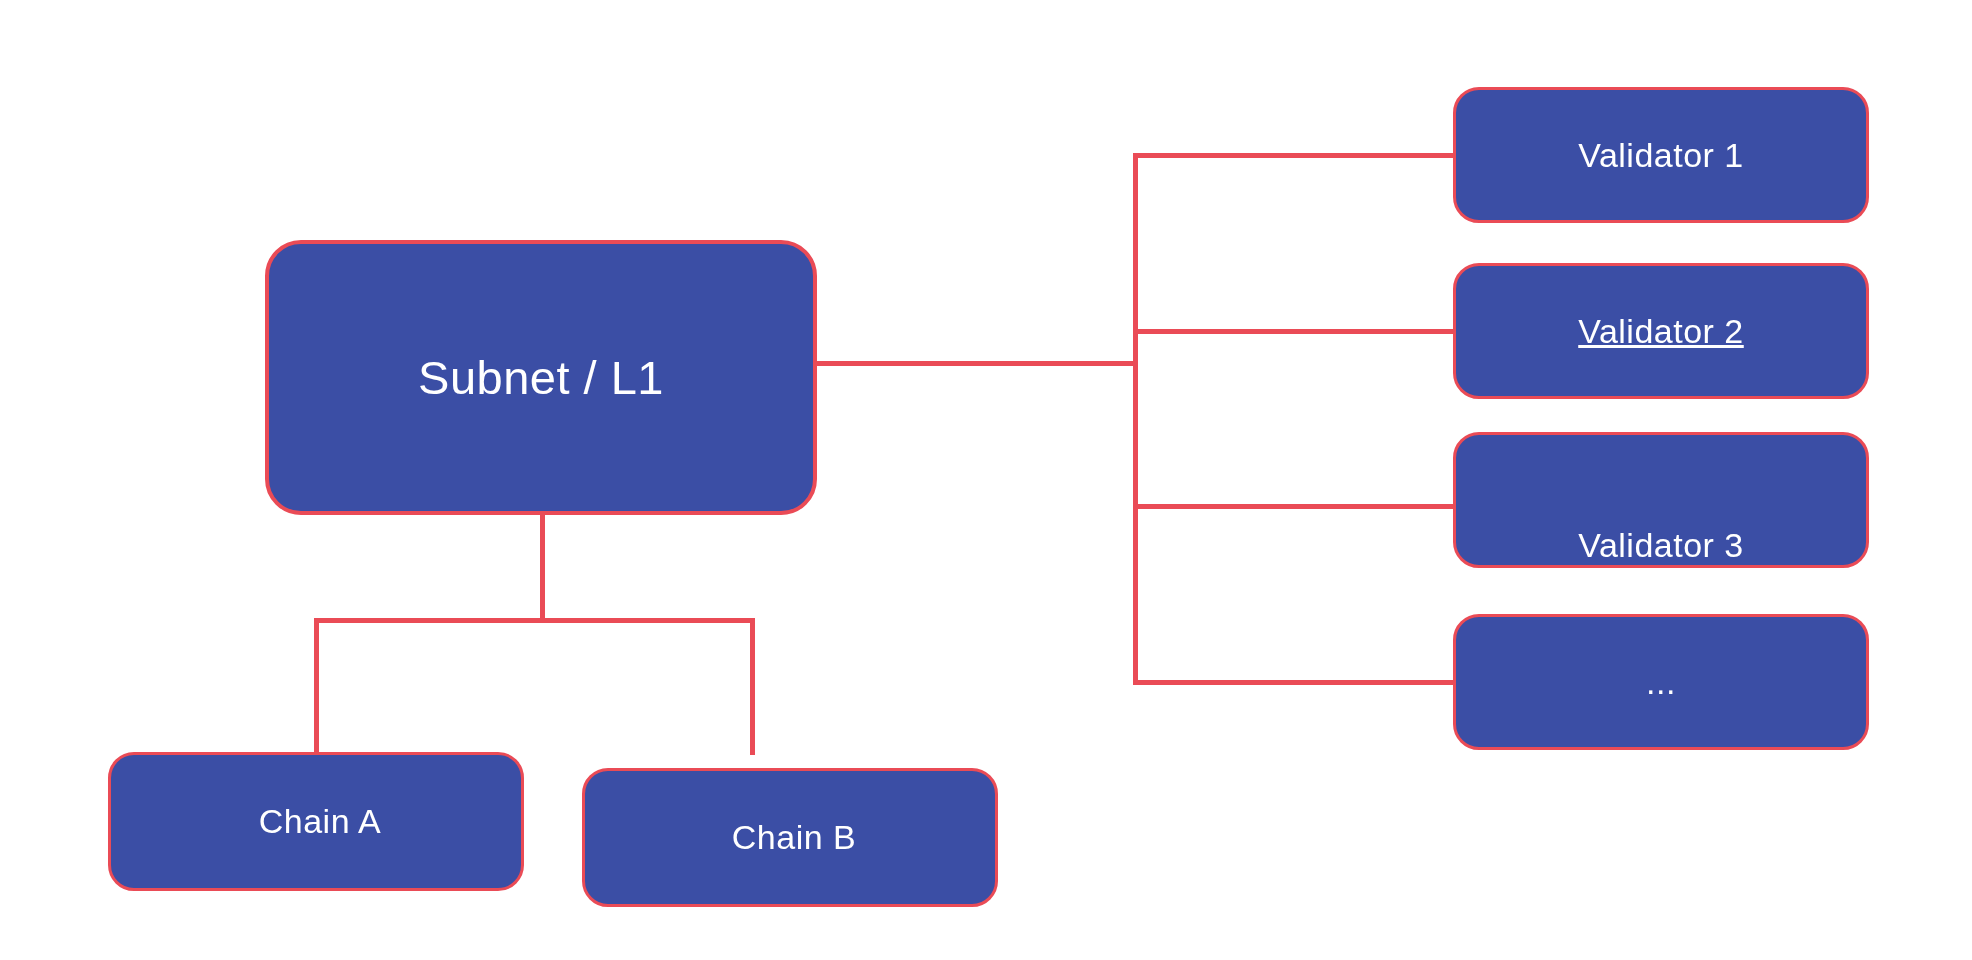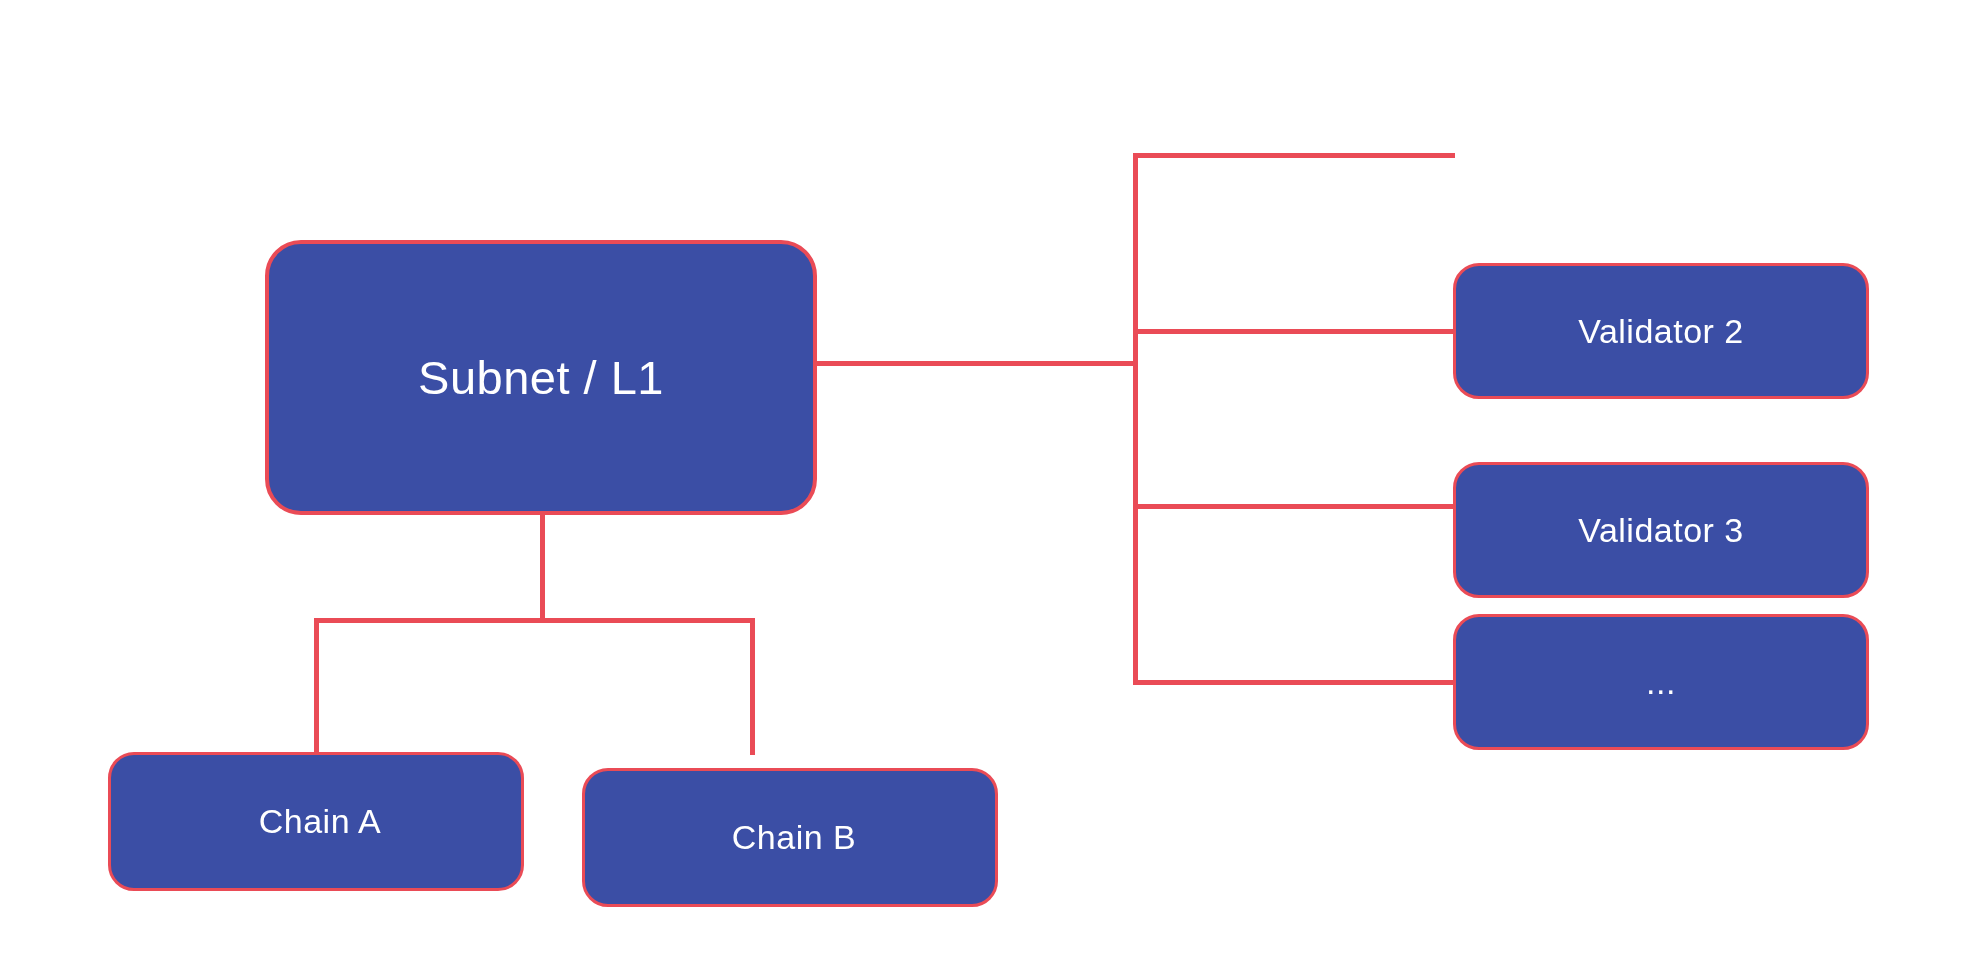--- a/index.html
+++ b/index.html
@@ -39,22 +39,22 @@
   }
   .node .label { white-space: nowrap; }
 
   .node-root {
     left: 265px; top: 240px; width: 552px; height: 275px;
     border-width: 4px; border-radius: 36px;
     font-size: 47px;
   }
   .node-validator { left: 1453px; width: 416px; height: 136px; }
   .node-validator-1 { top: 87px; }
-  .node-validator-2 { top: 263px; }
-  .node-validator-3 { top: 462px; }
+  .node-validator-2 { top: 263px; text-decoration: underline; }
+  .node-validator-3 { top: 432px; align-items: flex-end; }
   .node-validator-4 { top: 614px; }
   .node-chain { top: 752px; width: 416px; height: 139px; padding-left: 8px; }
   .node-chain-a { left: 108px; }
   .node-chain-b { left: 582px; margin-top: 16px; }
 
   
   .line-root-trunk   { left: 815px;    top: 360.5px; width: 322.5px; height: 5px; }
   .line-trunk        { left: 1132.5px; top: 152.5px; width: 5px;     height: 532px; }
   .line-branch-1     { left: 1132.5px; top: 152.5px; width: 322.5px; height: 5px; }
   .line-branch-2     { left: 1132.5px; top: 328.5px; width: 322.5px; height: 5px; }
@@ -78,20 +78,23 @@
   <div class="line line-branch-4"></div>
   <div class="line line-root-down"></div>
   <div class="line line-chains-h"></div>
   <div class="line line-chain-a-down"></div>
   <div class="line line-chain-b-down"></div>
 
   <div class="node node-root">
     <span class="label">Subnet / L1</span>
   </div>
 
+  <div class="node node-validator node-validator-1">
+    <span class="label">Validator 1</span>
+  </div>
   <div class="node node-validator node-validator-2">
     <span class="label">Validator 2</span>
   </div>
   <div class="node node-validator node-validator-3">
     <span class="label">Validator 3</span>
   </div>
   <div class="node node-validator node-validator-4">
     <span class="label">...</span>
   </div>
 

